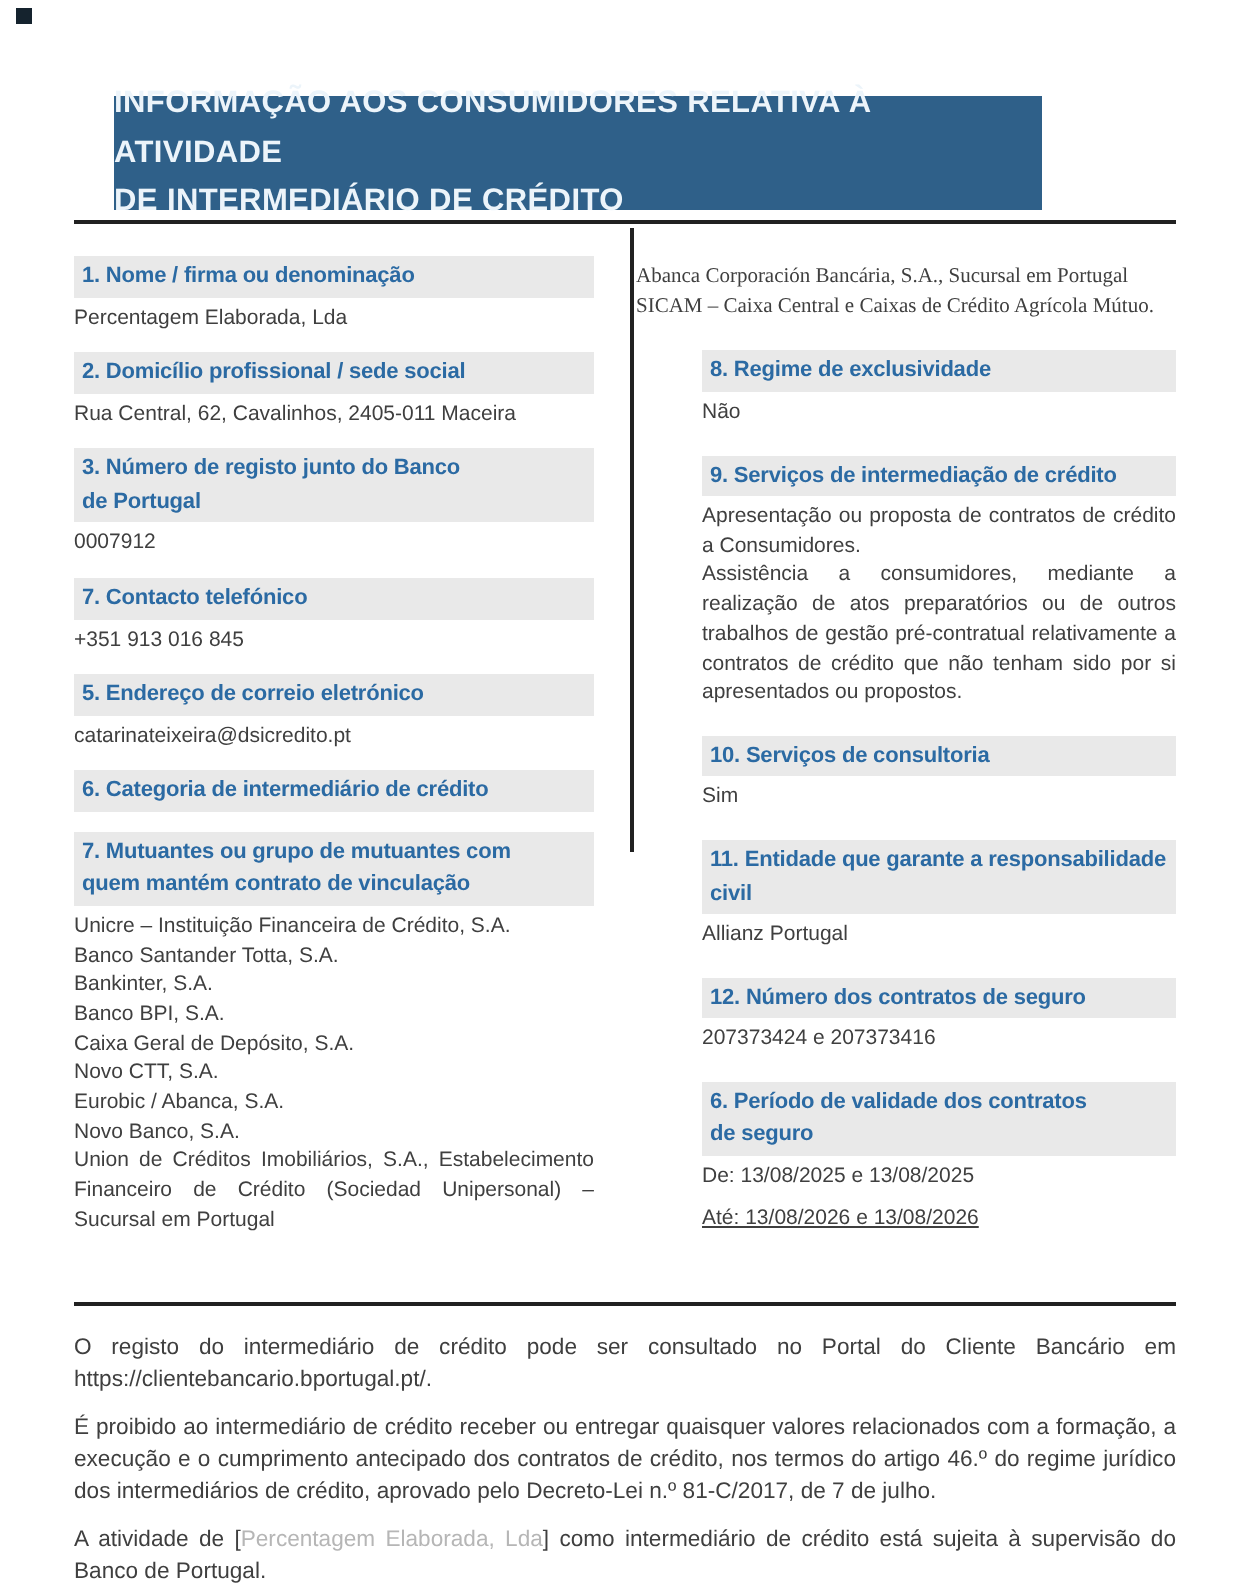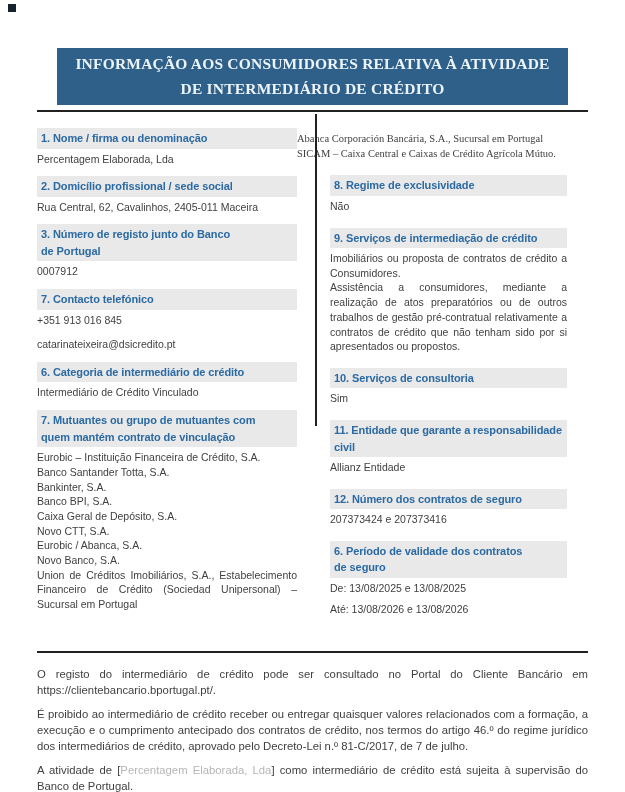--- a/index.html
+++ b/index.html
@@ -8,33 +8,32 @@
     font-family: "Liberation Sans", sans-serif;
   }
   .page { position: relative; width: 625px; height: 792px; background: #ffffff; }
 
   .corner-mark {
     position: absolute; left: 8px; top: 4px; width: 8px; height: 8px;
     background: #15232e;
   }
 
   .title-bar {
-    position: absolute; left: 57px; top: 48px; width: 511px; height: 57px;
+    position: absolute; left: 57px; top: 48px; width: 464px; height: 57px;
     background: #2f6089; color: #ecf4fa;
     display: flex; flex-direction: column; justify-content: center;
-    text-align: center; font-weight: bold; font-size: 15.5px; line-height: 1.55;
+    font-weight: bold; font-size: 15.5px; line-height: 1.55;
     letter-spacing: 0.2px;
-    font-family: Liberation Serif, serif;
   }
 
   .columns {
     position: absolute; left: 37px; top: 110px; width: 551px;
     border-top: 2px solid #212121;
     padding-top: 16px;
-    display: flex; 
+    display: flex; justify-content: space-between;
   }
   .col-left  { width: 260px; }
   .col-right { width: 270px; padding-top: 4px; }
 
   .divider {
     position: absolute; left: 278px; top: 2px; width: 2px; height: 312px;
     background: #212121;
   }
 
   .sec { margin-bottom: 10px; }
@@ -45,21 +44,21 @@
     font-size: 11px; font-weight: bold; line-height: 1.5;
     padding: 2px 4px; letter-spacing: -0.1px;
     white-space: pre-line;
   }
   .sec-b { margin-top: 3px; }
   .sec-b p, .intro p {
     margin: 0; font-size: 10.5px; line-height: 1.4; color: #3f3f3f;
     text-align: justify;
   }
   .intro { margin-bottom: 14px; font-family: Liberation Serif, serif; }
-  .sec-b.gapped p + p { margin-top: 6px; }
+  .sec-b.gapped p + p { margin-top: 6px; text-decoration: underline; }
 
   .footer {
     position: absolute; left: 37px; top: 651px; width: 551px;
     border-top: 2px solid #212121; padding-top: 13px;
   }
   .footer p {
     margin: 0 0 8px 0; font-size: 11.3px; line-height: 1.42; color: #3f3f3f;
     text-align: justify;
   }
   .placeholder { color: #b6b6b6; }
@@ -104,37 +103,35 @@
       </section>
 
       <section class="sec">
         <h3 class="sec-h">7. Contacto telefónico</h3>
         <div class="sec-b">
             <p>+351 913 016 845</p>
           </div>
       </section>
 
       <section class="sec">
+        <h3 class="sec-h">5. Endereço de correio eletrónico</h3>
         <div class="sec-b">
             <p>catarinateixeira@dsicredito.pt</p>
           </div>
       </section>
 
       <section class="sec">
         <h3 class="sec-h">6. Categoria de intermediário de crédito</h3>
-        <div class="sec-b">
-            <p>Intermediário de Crédito Vinculado</p>
-          </div>
       </section>
 
       <section class="sec">
         <h3 class="sec-h">7. Mutuantes ou grupo de mutuantes com
 quem mantém contrato de vinculação</h3>
         <div class="sec-b">
-          <p>Eurobic – Instituição Financeira de Crédito, S.A.</p>
+          <p>Unicre – Instituição Financeira de Crédito, S.A.</p>
           <p>Banco Santander Totta, S.A.</p>
           <p>Bankinter, S.A.</p>
           <p>Banco BPI, S.A.</p>
           <p>Caixa Geral de Depósito, S.A.</p>
           <p>Novo CTT, S.A.</p>
           <p>Eurobic / Abanca, S.A.</p>
           <p>Novo Banco, S.A.</p>
           <p>Union de Créditos Imobiliários, S.A., Estabelecimento Financeiro de Crédito (Sociedad Unipersonal) – Sucursal em Portugal</p>
         </div>
       </section>
@@ -151,37 +148,37 @@
       <section class="sec">
         <h3 class="sec-h">8. Regime de exclusividade</h3>
         <div class="sec-b">
             <p>Não</p>
           </div>
       </section>
 
       <section class="sec">
         <h3 class="sec-h">9. Serviços de intermediação de crédito</h3>
         <div class="sec-b">
-          <p>Imobiliários ou proposta de contratos de crédito a Consumidores.</p>
+          <p>Apresentação ou proposta de contratos de crédito a Consumidores.</p>
           <p>Assistência a consumidores, mediante a realização de atos preparatórios ou de outros trabalhos de gestão pré-contratual relativamente a contratos de crédito que não tenham sido por si apresentados ou propostos.</p>
         </div>
       </section>
 
       <section class="sec">
         <h3 class="sec-h">10. Serviços de consultoria</h3>
         <div class="sec-b">
             <p>Sim</p>
           </div>
       </section>
 
       <section class="sec">
         <h3 class="sec-h">11. Entidade que garante a responsabilidade
 civil</h3>
         <div class="sec-b">
-            <p>Allianz Entidade</p>
+            <p>Allianz Portugal</p>
           </div>
       </section>
 
       <section class="sec">
         <h3 class="sec-h">12. Número dos contratos de seguro</h3>
         <div class="sec-b">
             <p>207373424 e 207373416</p>
           </div>
       </section>
 

